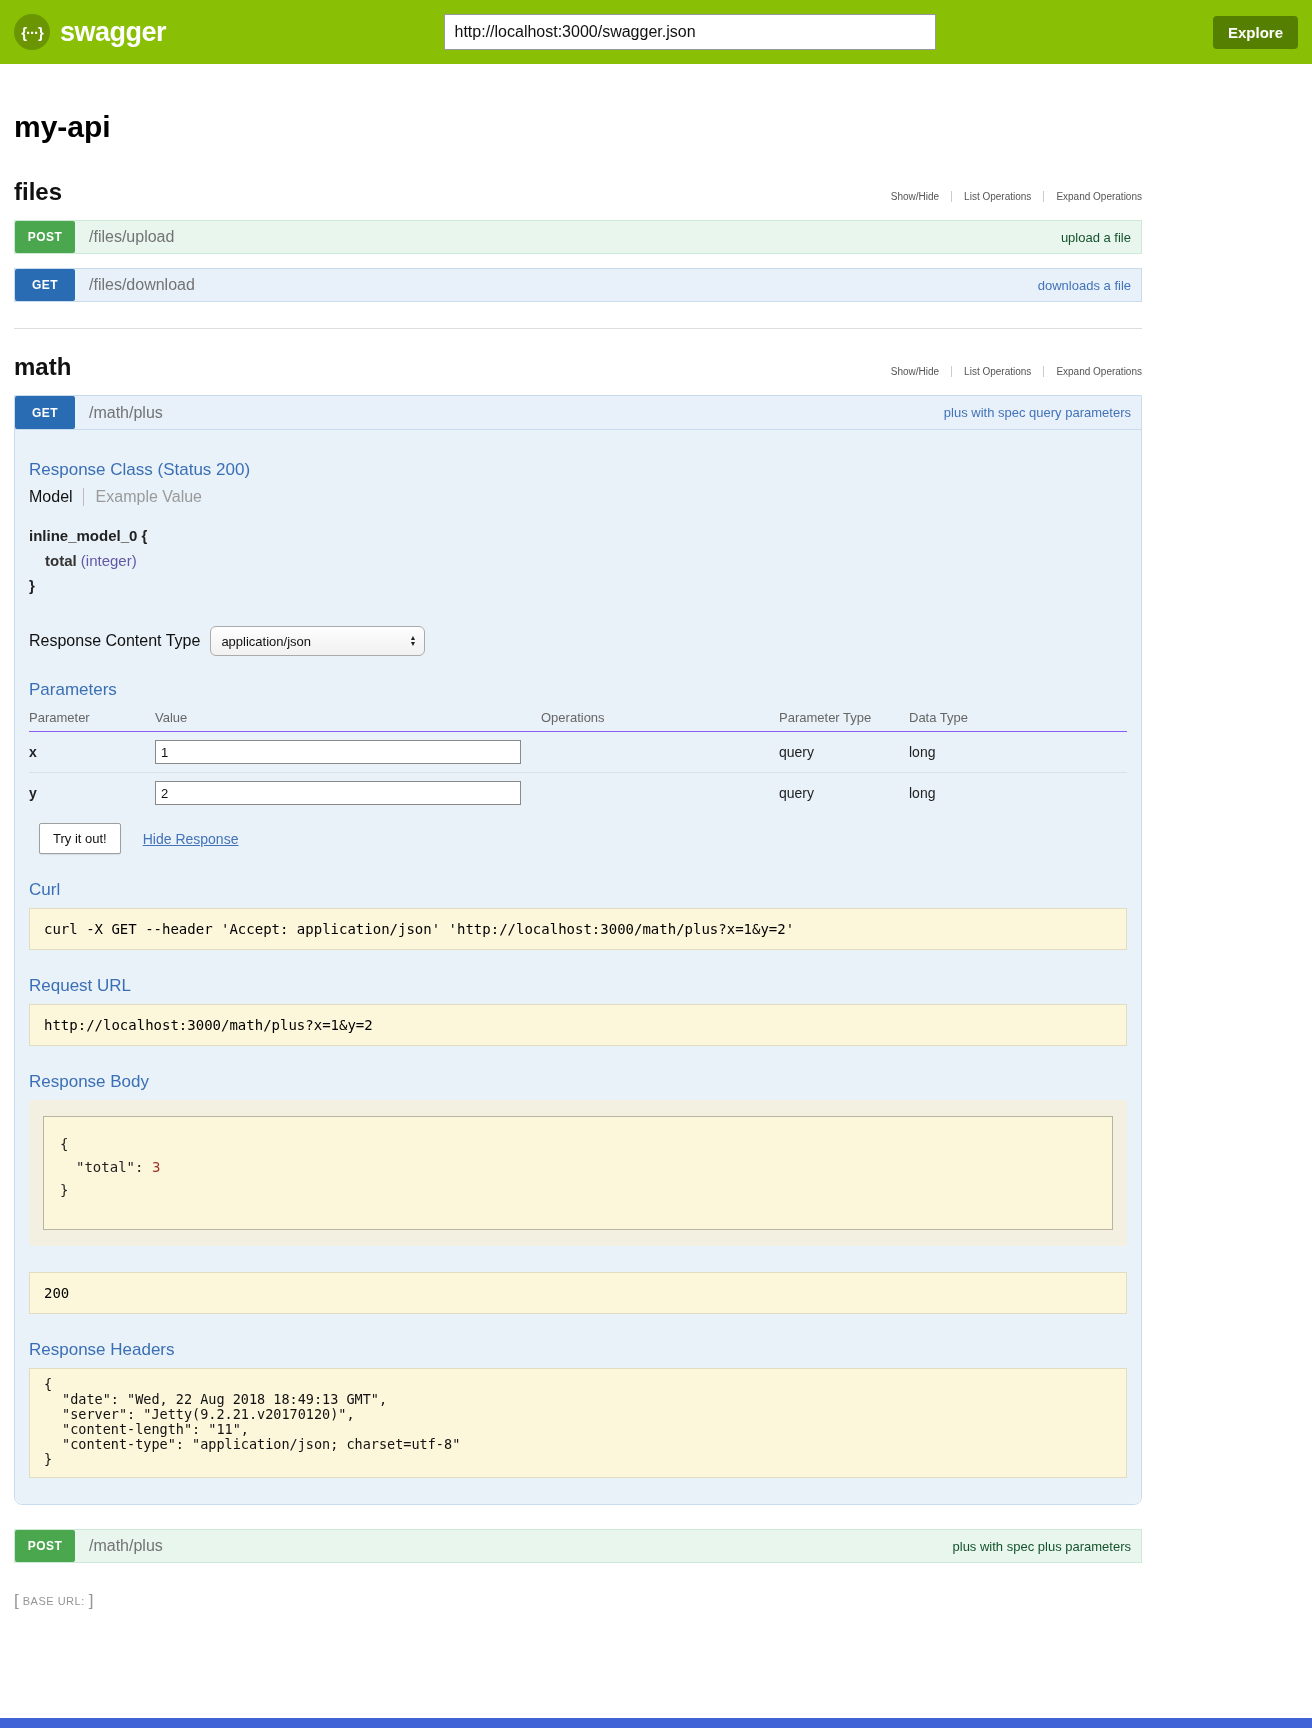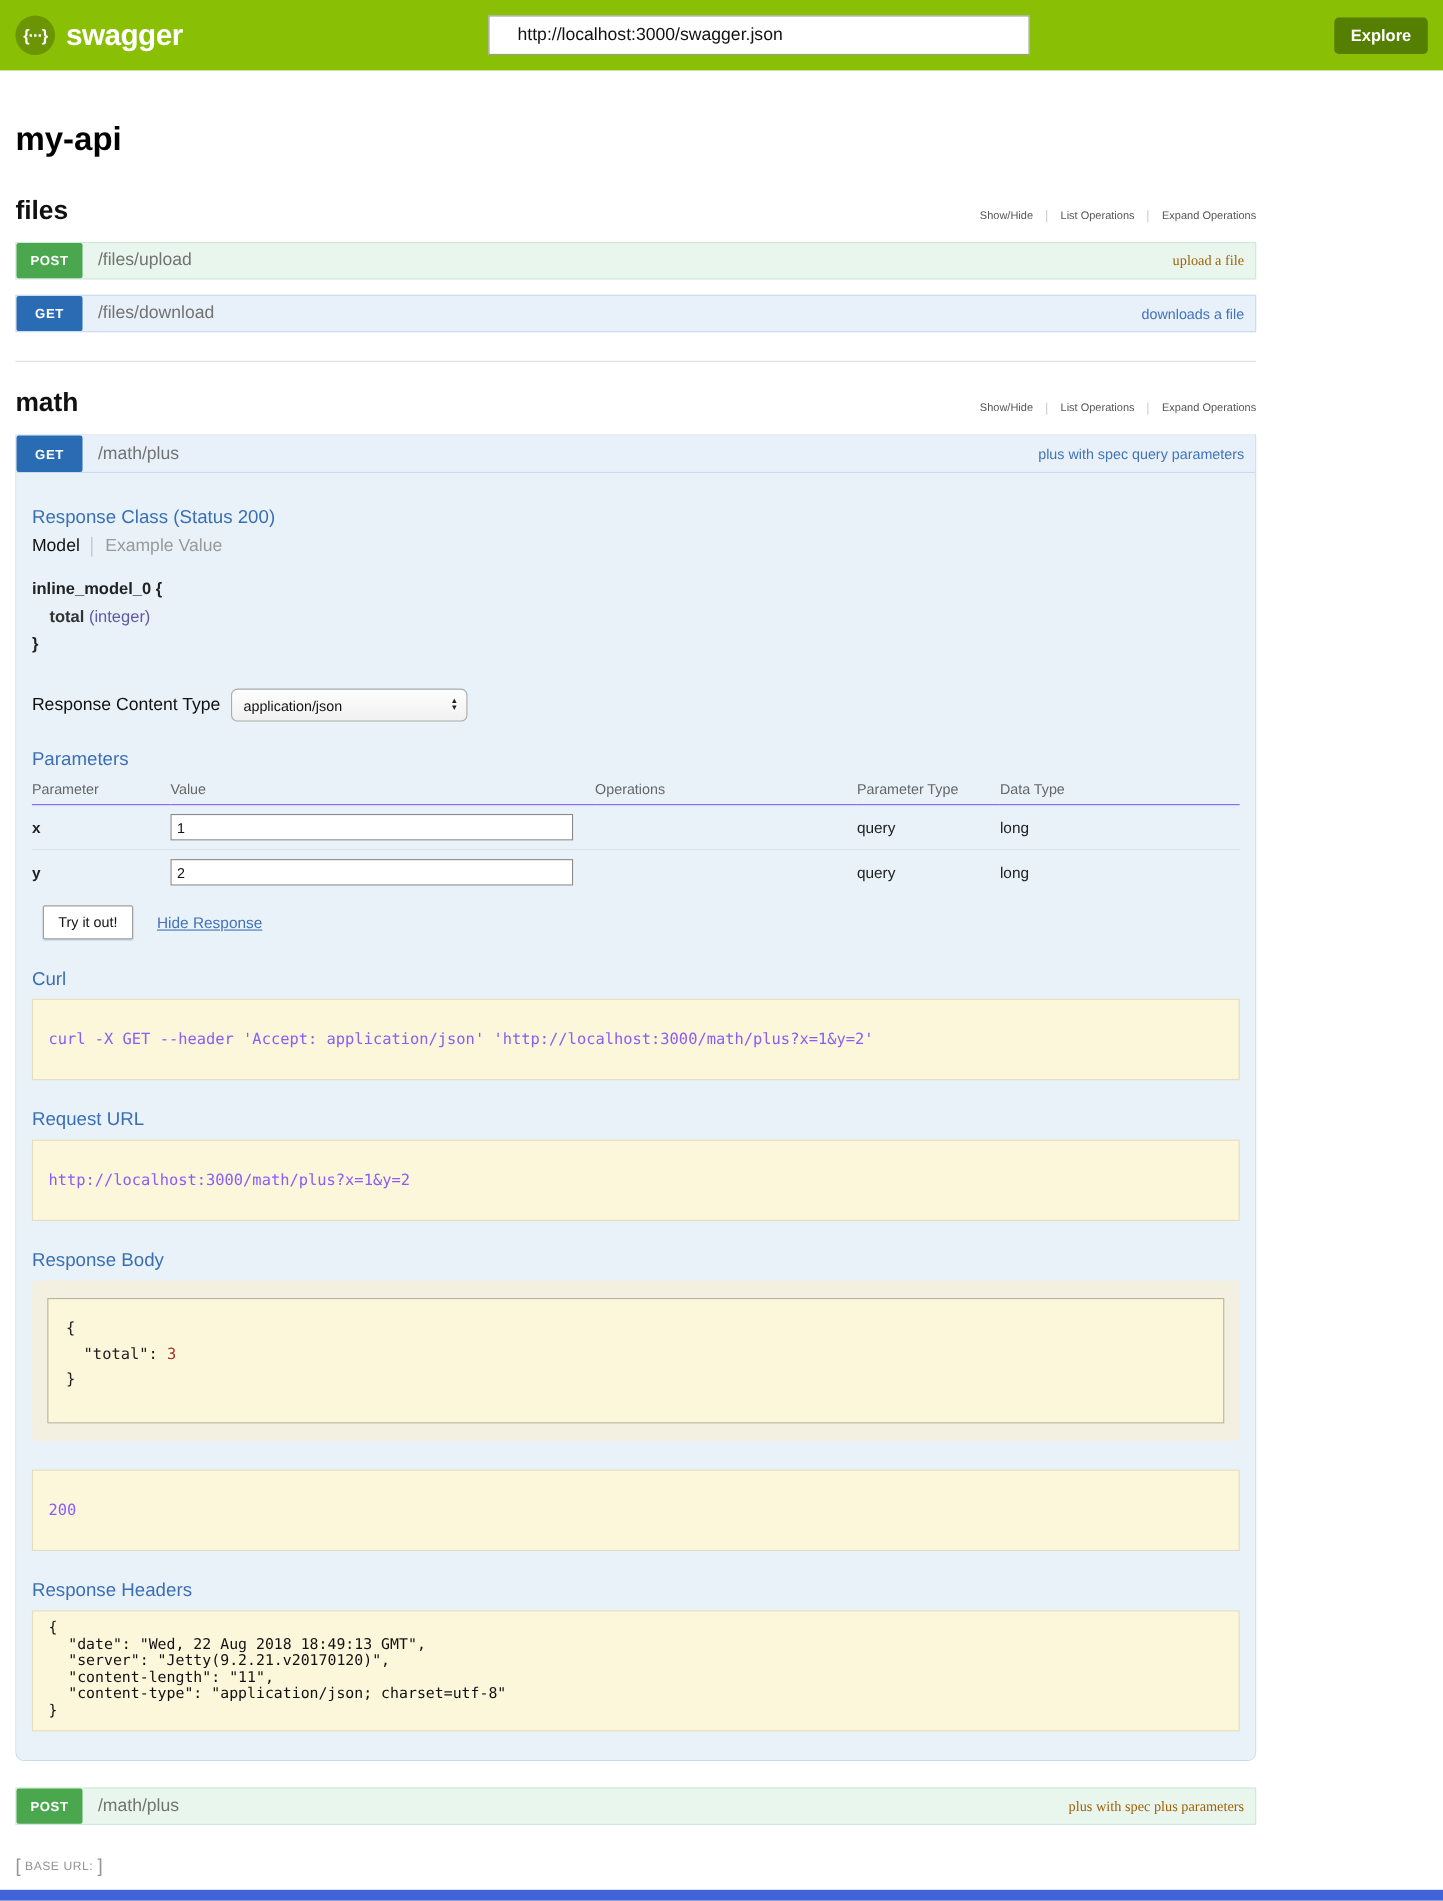--- a/index.html
+++ b/index.html
@@ -7,21 +7,21 @@
   body { position:relative; min-height:1728px; width:1312px; }
 
   
   .topbar { background:#89bf04; height:64px; display:flex; align-items:center; padding:0 14px; }
   .brand { display:flex; align-items:center; gap:10px; cursor:pointer; }
   .brand-icon { width:36px; height:36px; border-radius:50%; background:rgba(0,0,0,.22);
     color:#fff; display:flex; align-items:center; justify-content:center;
     font-weight:bold; font-size:15px; letter-spacing:-1px; }
   .brand-name { color:#fff; font-weight:bold; font-size:27px; letter-spacing:-0.5px; }
   .url-input { margin-left:auto; margin-right:auto; width:492px; height:36px;
-    border:1px solid #999; padding:0 26px; font-size:16px; color:#111;
+    border:1px solid #999; padding:0 10px; font-size:16px; color:#111;
     font-family:"Liberation Sans",sans-serif; background:#fff; }
   .explore-btn { background:#547f00; color:#fff; font-weight:bold; font-size:15px;
     border:none; border-radius:4px; padding:8px 15px; cursor:pointer; }
 
   
   .container { width:1128px; margin-left:14px; }
   .api-title { font-size:30px; font-weight:bold; color:#000; margin:46px 0 34px 0; }
 
   .section-head { display:flex; align-items:baseline; margin-bottom:14px; }
   .section-title { font-size:24px; font-weight:bold; color:#111; }
@@ -35,21 +35,21 @@
   .op-row { display:flex; align-items:center; height:34px; border:1px solid; cursor:pointer; }
   .op-row.green { background:#e9f6ee; border-color:#cde9d7; }
   .op-row.blue  { background:#e8f1f9; border-color:#c9dcee; }
   .op-row { margin-bottom:14px; }
   .method-badge { width:60px; align-self:stretch; display:flex; align-items:center; justify-content:center;
     color:#fff; font-weight:bold; font-size:12px; letter-spacing:.5px; border-radius:2px; }
   .method-badge.post { background:#4aa74e; }
   .method-badge.get  { background:#2a6cb3; }
   .op-path { font-size:16px; color:#737373; margin-left:14px; text-decoration:none; }
   .op-summary { margin-left:auto; margin-right:10px; font-size:13px; text-decoration:none; }
-  .op-summary.green { color:#a16207;font-family:Liberation Serif, serif; }
+  .op-summary.green { color:#14532d; }
   .op-summary.blue  { color:#4272b8; }
 
   
   .op-block { border:1px solid #c9dcee; border-radius:0 0 8px 8px; margin-bottom:14px; }
   .op-block .op-row { margin-bottom:0; border:none; border-bottom:1px solid #c9dcee; }
   .op-content { background:#e9f2f9; border-radius:0 0 8px 8px; padding:30px 14px 16px 14px; }
 
   .blue-heading { color:#3b6fb5; font-size:17px; font-weight:normal; margin-bottom:8px; }
   .tabs { display:flex; align-items:center; font-size:16px; margin-bottom:18px; }
   .tab-active { color:#111; padding-right:10px; cursor:pointer; }
@@ -81,22 +81,22 @@
   .col-ptype { width:130px; } .col-dtype { width:auto; }
   td.pname { font-weight:bold; }
   .param-input { width:366px; height:24px; border:1px solid #8a8a8a; padding:2px 5px;
     font-size:13px; font-family:"Liberation Sans",sans-serif; color:#111; }
 
   .try-row { display:flex; align-items:center; gap:22px; margin:10px 0 26px 10px; }
   .try-btn { background:#fff; border:1px solid #9f9f9f; border-radius:2px; padding:7px 13px;
     font-size:13px; color:#111; cursor:pointer; box-shadow:0 1px 1px rgba(0,0,0,.08); }
   .hide-response { color:#4272b8; font-size:14px; text-decoration:underline; cursor:pointer; }
 
-  .code-block { background:#fcf6db; border:1px solid #e2ddc1; padding:28px 14px;
-    font-family:"DejaVu Sans Mono","Liberation Mono",monospace; font-size:14px; color:#8b5cf6;
+  .code-block { background:#fcf6db; border:1px solid #e2ddc1; padding:12px 14px;
+    font-family:"DejaVu Sans Mono","Liberation Mono",monospace; font-size:14px; color:#000000;
     margin-bottom:26px; white-space:pre-wrap; word-break:break-all; }
 
   .rb-outer { background:#f3f0e1; border-radius:4px; padding:16px 14px; margin-bottom:26px; }
   .rb-inner { background:#fcf6db; border:1px solid #b5b5a0; padding:16px 16px 26px 16px;
     font-family:"DejaVu Sans Mono","Liberation Mono",monospace; font-size:14px; color:#222;
     line-height:1.65; }
   .rb-inner .indent { margin-left:16px; }
   .json-num { color:#9d3428; }
 
   .headers-block { background:#fcf6db; border:1px solid #e2ddc1; padding:8px 14px 10px 14px;

